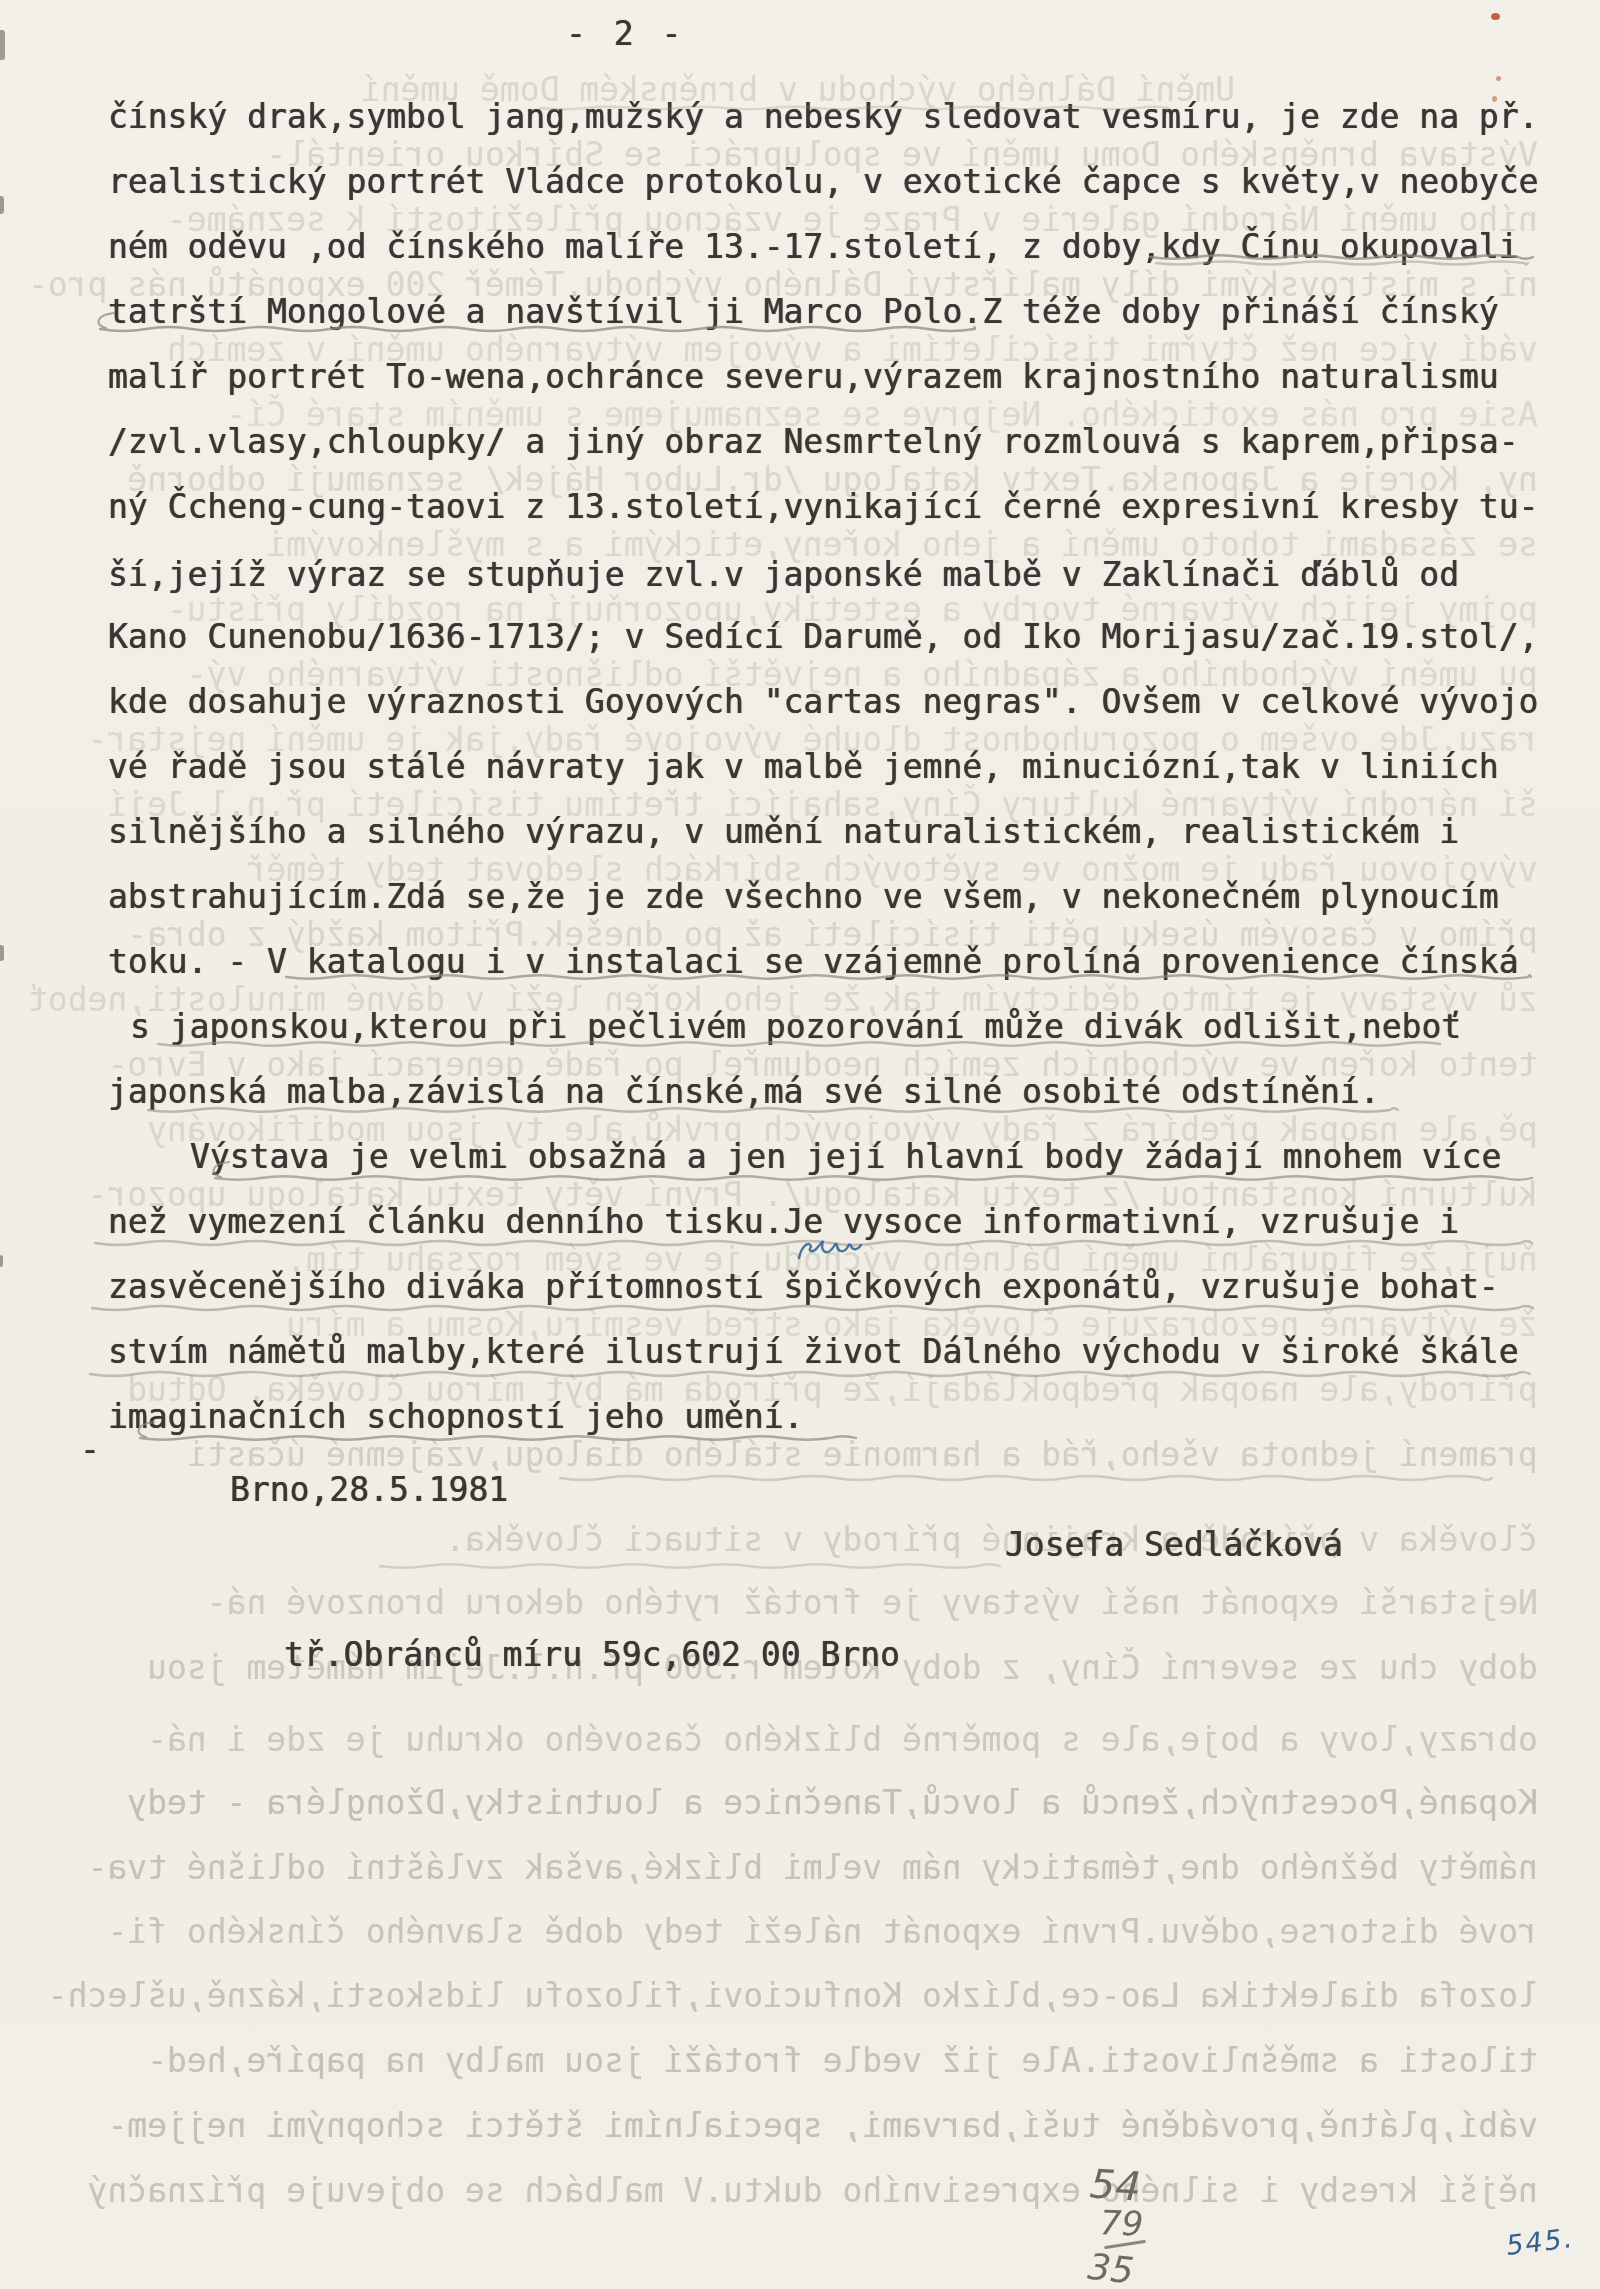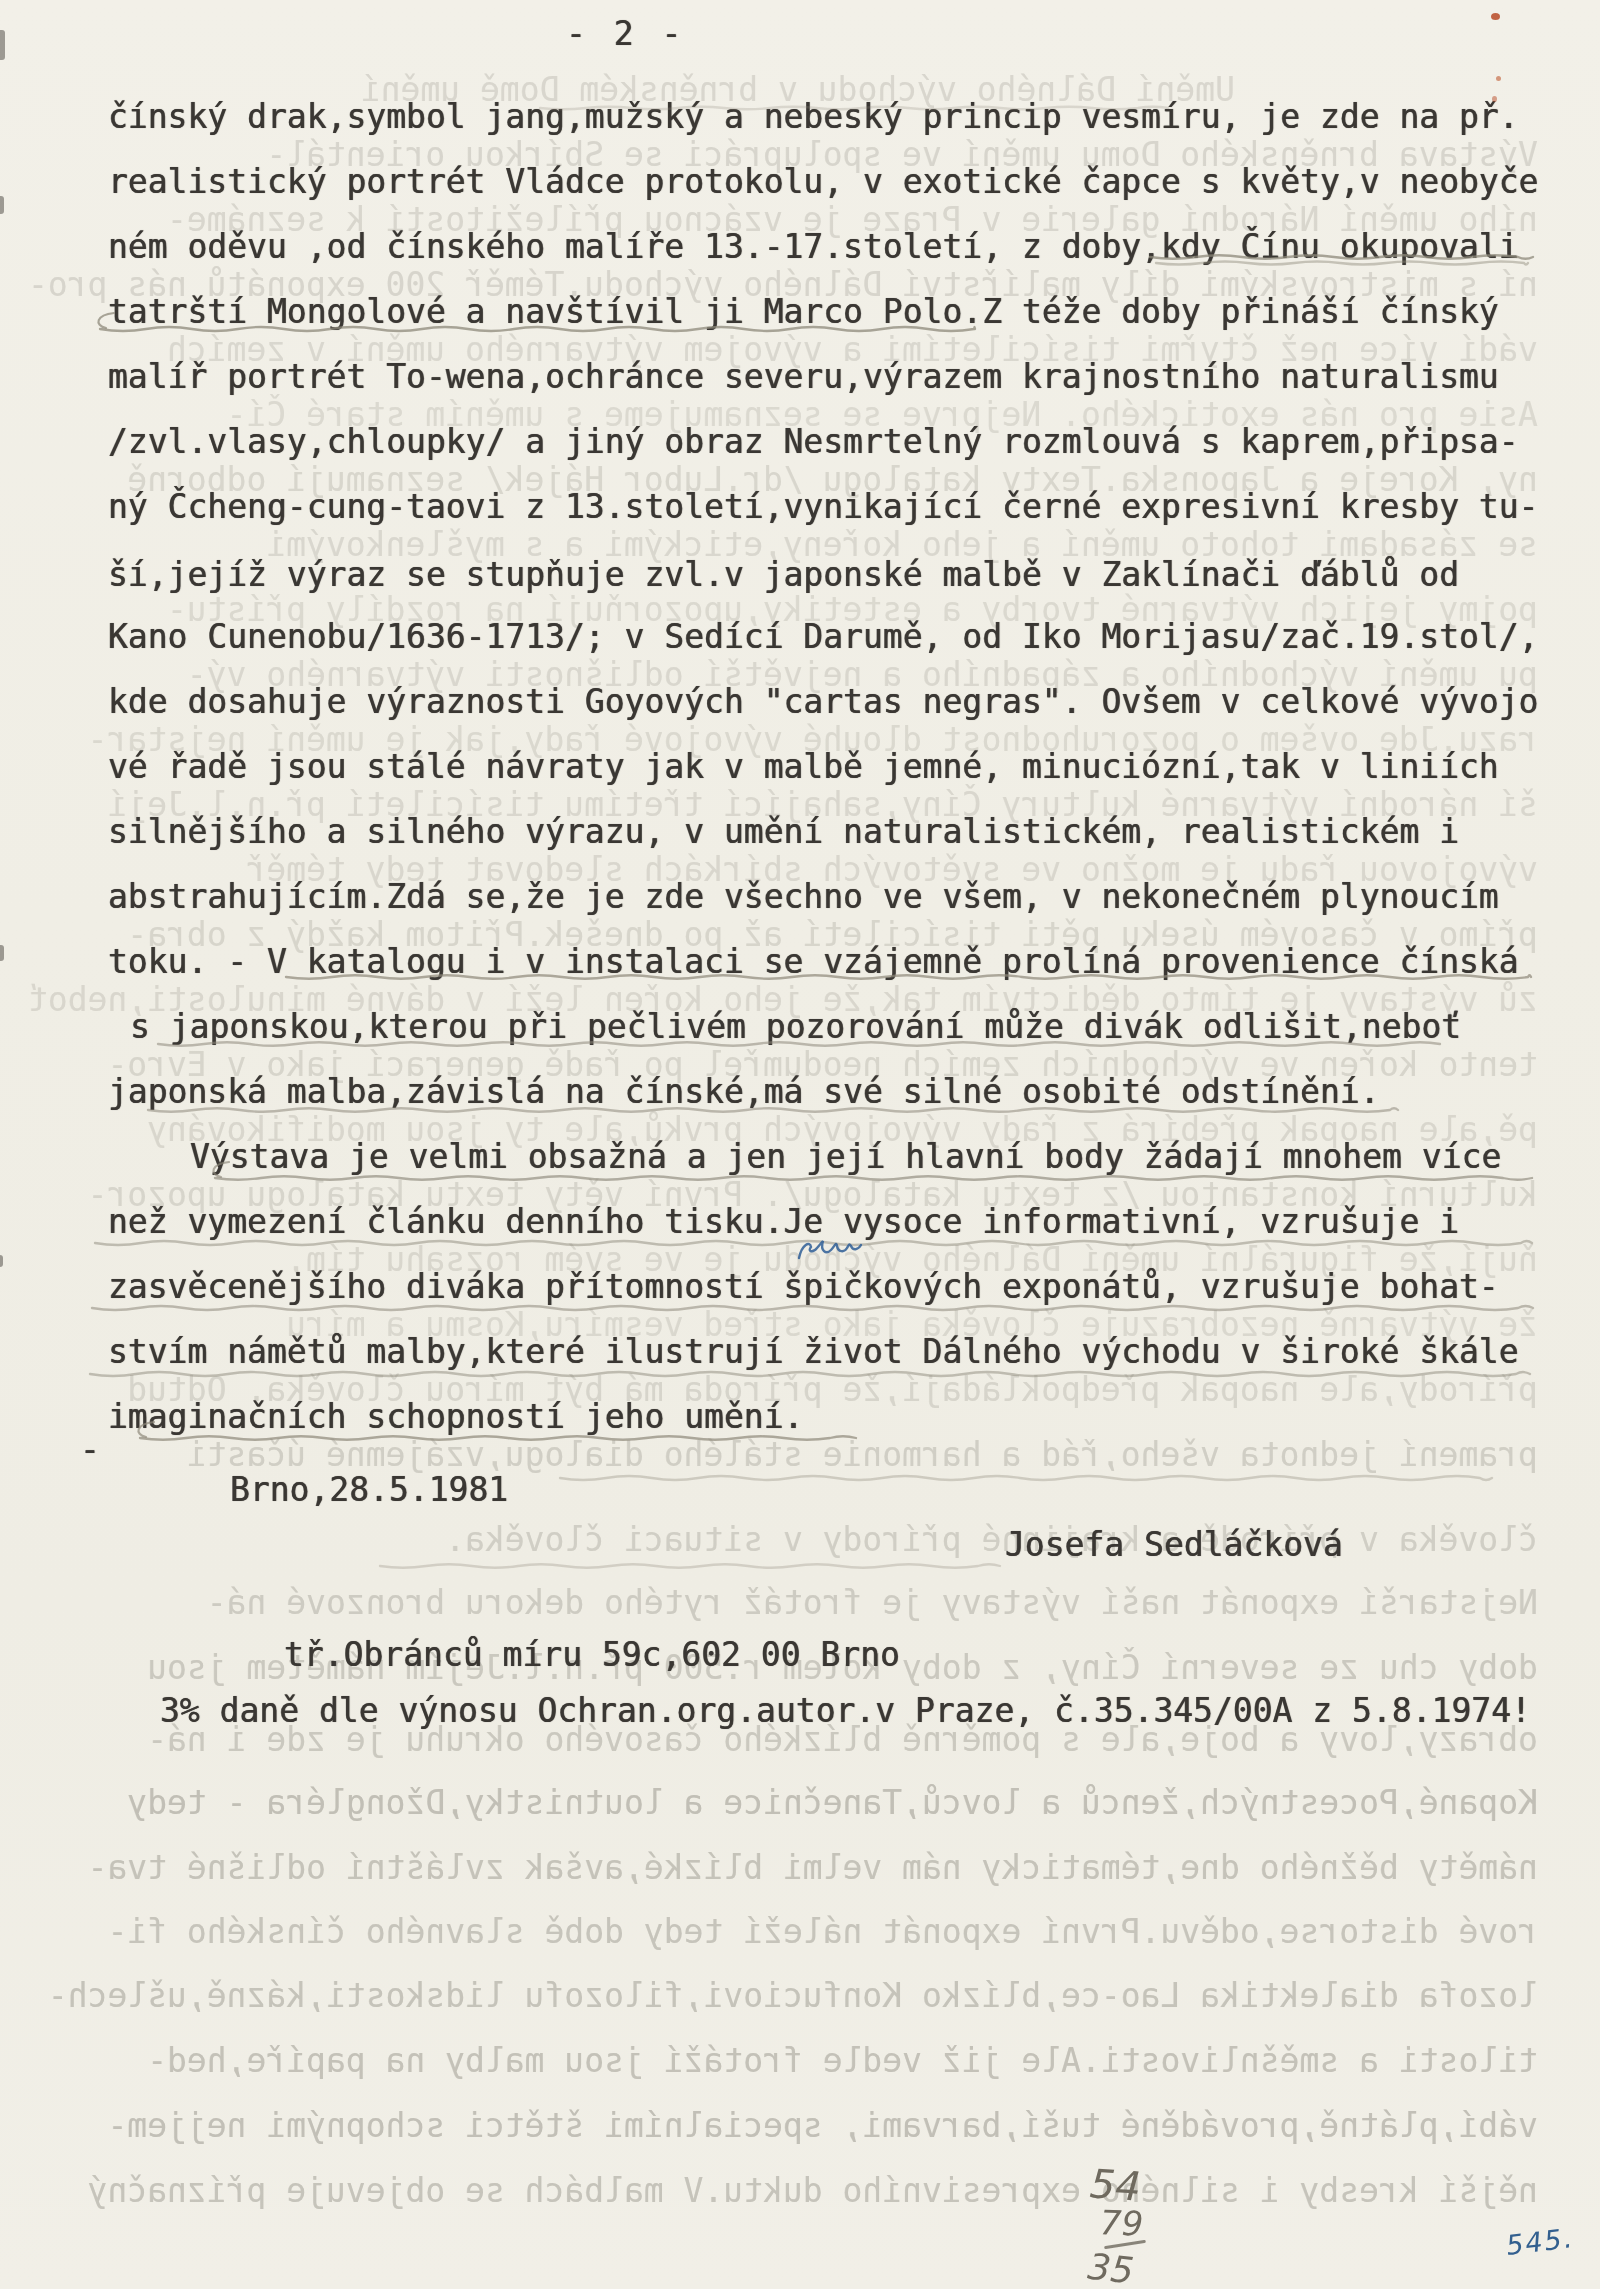--- a/index.html
+++ b/index.html
@@ -78,21 +78,21 @@
       <div class="bleed" style="top: 1783px; opacity: 0.3;">Kopané,Pocestných,ženců a lovců,Tanečnice a loutnistky,Džongléra - tedy</div>
       <div class="bleed" style="top: 1848px; opacity: 0.28;">náměty běžného dne,tématicky nám velmi blízké,avšak zvláštní odlišné tva-</div>
       <div class="bleed" style="top: 1912px; opacity: 0.27;">rové distorse,oděvu.První exponát náleží tedy době slavného čínského fi-</div>
       <div class="bleed" style="top: 1976px; opacity: 0.28;">lozofa dialektika Lao-ce,blízko Konfuciovi,filozofu lidskosti,kázně,ušlech-</div>
       <div class="bleed" style="top: 2041px; opacity: 0.29;">tilosti a směšnlivosti.Ale již vedle frotáží jsou malby na papíře,hed-</div>
       <div class="bleed" style="top: 2106px; opacity: 0.3;">vábí,plátně,prováděné tuší,barvami, specialními štětci schopnými nejjem-</div>
       <div class="bleed" style="top: 2171px; opacity: 0.28;">nější kresby i silného expresivního duktu.V malbách se objevuje příznačný</div>
     </div>
 
   <div id="body-layer">
-      <div class="typed" style="left: 108px; top: 97px;">čínský drak,symbol jang,mužský a nebeský princip vesmíru, je zde na př.</div>
+      <div class="typed" style="left: 108px; top: 97px;">čínský drak,symbol jang,mužský a nebeský sledovat vesmíru, je zde na př.</div>
       <div class="typed" style="left: 108px; top: 162px;">realistický portrét Vládce protokolu, v exotické čapce s květy,v neobyče</div>
       <div class="typed" style="left: 108px; top: 227px;">ném oděvu ,od čínského malíře 13.-17.století, z doby,kdy Čínu okupovali</div>
       <div class="typed" style="left: 108px; top: 292px;">tatrští Mongolové a navštívil ji Marco Polo.Z téže doby přináší čínský</div>
       <div class="typed" style="left: 108px; top: 357px;">malíř portrét To-wena,ochránce severu,výrazem krajnostního naturalismu</div>
       <div class="typed" style="left: 108px; top: 422px;">/zvl.vlasy,chloupky/ a jiný obraz Nesmrtelný rozmlouvá s kaprem,připsa-</div>
       <div class="typed" style="left: 108px; top: 487px;">ný Čcheng-cung-taovi z 13.století,vynikající černé expresivní kresby tu-</div>
       <div class="typed" style="left: 108px; top: 555px;">ší,jejíž výraz se stupňuje zvl.v japonské malbě v Zaklínači ďáblů od</div>
       <div class="typed" style="left: 108px; top: 617px;">Kano Cunenobu/1636-1713/; v Sedící Darumě, od Iko Morijasu/zač.19.stol/,</div>
       <div class="typed" style="left: 108px; top: 682px;">kde dosahuje výraznosti Goyových "cartas negras". Ovšem v celkové vývojo</div>
       <div class="typed" style="left: 108px; top: 747px;">vé řadě jsou stálé návraty jak v malbě jemné, minuciózní,tak v liniích</div>
@@ -127,21 +127,20 @@
       <path d="M 380 1566 Q 403 1569.5 426 1566 Q 449 1562.5 472 1566 Q 495 1569.5 518 1566 Q 541 1562.5 564 1566 Q 587 1569.5 610 1566 Q 633 1562.5 656 1566 Q 679 1569.5 702 1566 Q 725 1562.5 748 1566 Q 771 1569.5 794 1566 Q 817 1562.5 840 1566 Q 863 1569.5 886 1566 Q 909 1562.5 932 1566 Q 955 1569.5 978 1566 Q 989 1562.5 1000 1566" fill="none" stroke="#8e897b" stroke-width="2.3" stroke-linecap="round" opacity="0.3"></path>
       <path d="M 540 108 Q 563 110.5 586 108 Q 609 105.5 632 108 Q 655 110.5 678 108 Q 701 105.5 724 108 Q 747 110.5 770 108 Q 793 105.5 816 108 Q 839 110.5 862 108 Q 885 105.5 908 108 Q 931 110.5 954 108 Q 977 105.5 1000 108 Q 1023 110.5 1046 108 Q 1069 105.5 1092 108 Q 1115 110.5 1138 108 Q 1153 105.5 1168 108" fill="none" stroke="#8e897b" stroke-width="2.3" stroke-linecap="round" opacity="0.25"></path>
     </svg>
 
   <div class="typed close-dash">-</div>
   <div class="typed dateline">Brno,28.5.1981</div>
   <div class="typed signature">Josefa Sedláčková</div>
 
   <div class="typed addr2">tř.Obránců míru 59c,602 00 Brno</div>
 
-  <div class="typed taxnote">3% daně dle výnosu Ochran.org.autor.v Praze, č.35.345/00A z 5.8.1974!</div>
 
   <svg style="position:absolute;left:795px;top:1236px;" width="70" height="30" viewBox="0 0 70 30">
     <path d="M4,22 C7,8 15,5 16,11 C12,16 18,17 22,12 L28,5 C25,15 31,19 36,14 C40,10 41,5 42,10 C43,16 49,17 52,12 C54,9 54,7 56,10 C58,15 63,14 66,9" fill="none" stroke="#2f5e96" stroke-width="2.4" stroke-linecap="round" opacity="0.85"></path>
   </svg>
 
   <div class="hand" style="left:1090px;top:2162px;font-size:40px;transform:rotate(4deg);">54</div>
   <div class="hand" style="left:1100px;top:2203px;font-size:34px;transform:rotate(2deg);">79</div>
   <div class="frac-line" style="left:1104px;top:2243px;width:42px;transform:rotate(-9deg);"></div>
   <div class="hand" style="left:1088px;top:2248px;font-size:36px;transform:rotate(6deg);">35</div>
 

